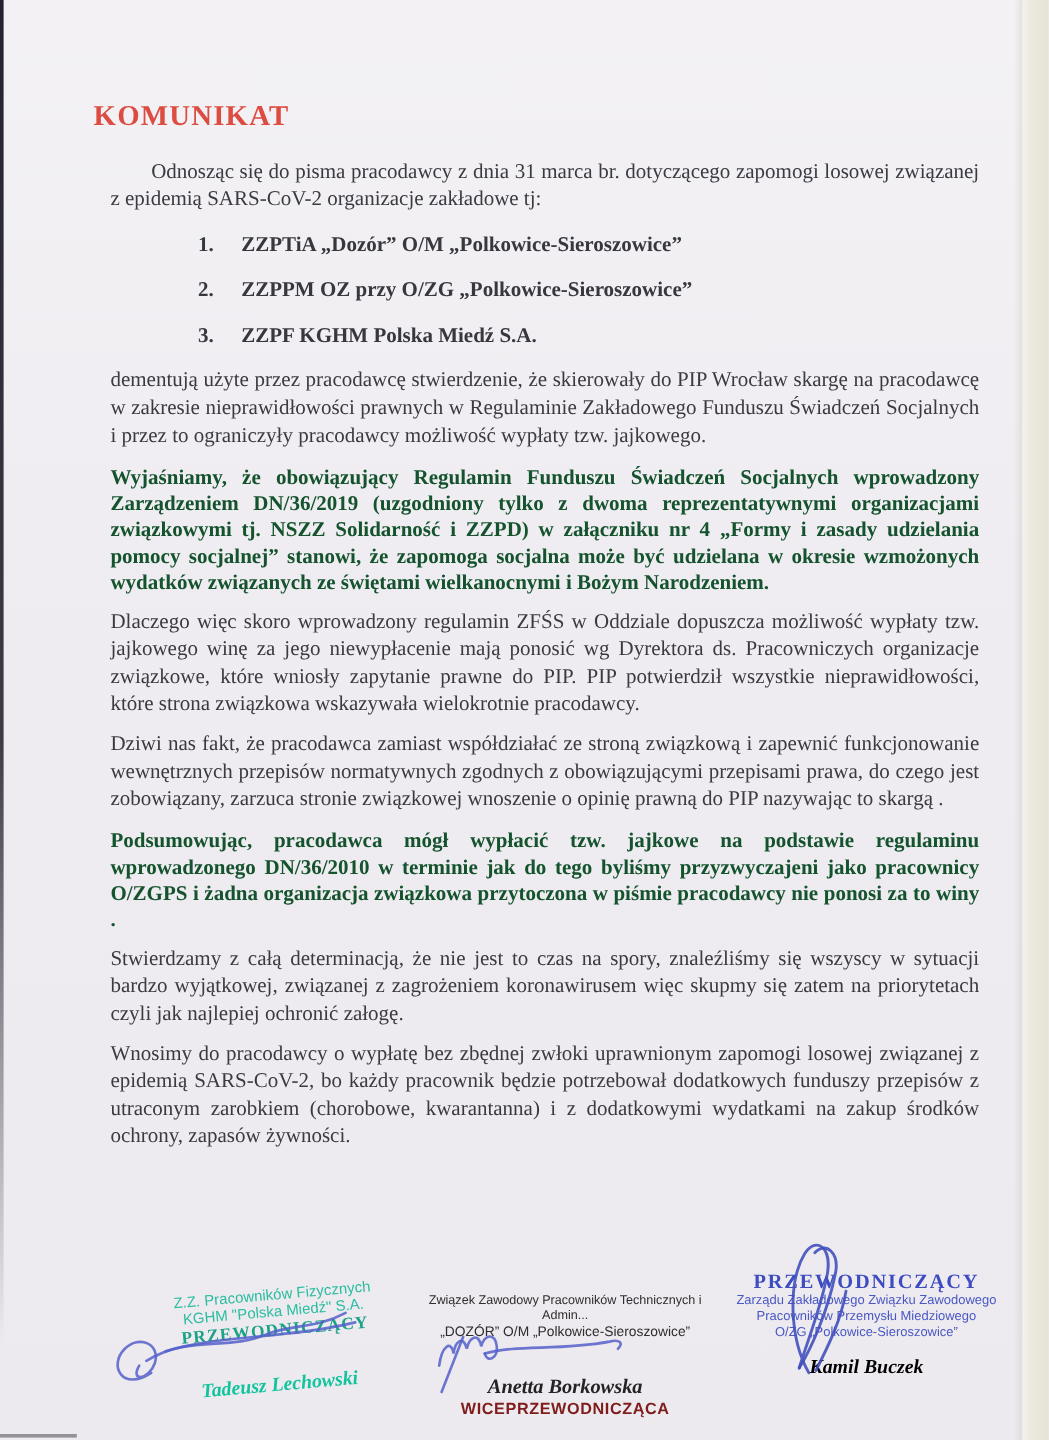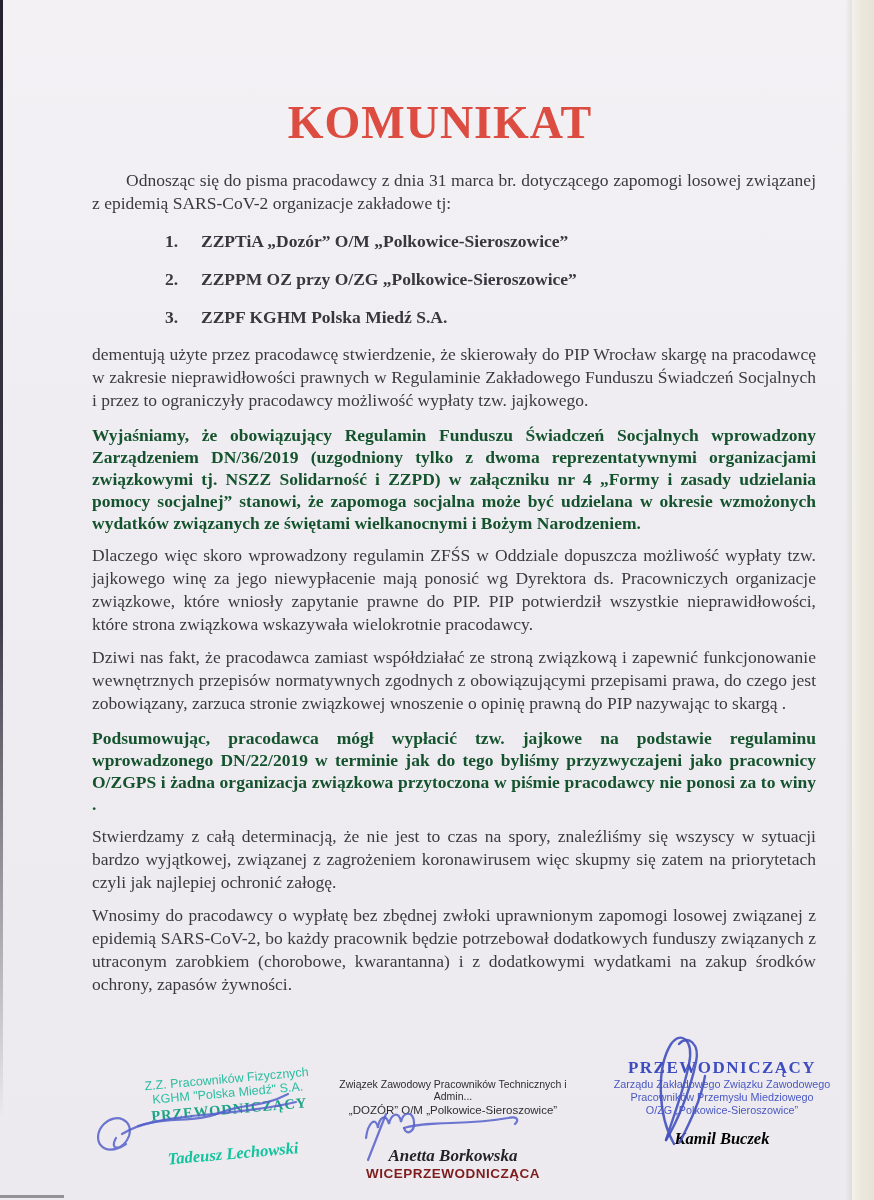--- a/index.html
+++ b/index.html
@@ -15,43 +15,43 @@
   .edge-right{position:absolute;right:0;top:0;width:22px;height:1200px;z-index:4;
     background:linear-gradient(90deg,#f3f1ec 0%,#ebe7dc 45%,#e7e3d7 100%);}
   .edge-right-shade{position:absolute;right:22px;top:0;width:7px;height:1200px;z-index:4;
     background:linear-gradient(90deg,rgba(210,205,195,0) 0%,rgba(200,194,182,.35) 100%);}
   .page-tint{position:absolute;left:0;top:0;width:874px;height:1200px;
     background:linear-gradient(180deg,rgba(255,255,255,.25),rgba(235,233,238,.1) 40%,rgba(228,226,232,.25));pointer-events:none;}
 
   .doc{position:absolute;left:92px;top:84px;width:724px;color:#3b3a40;z-index:2;}
 
   .title{
-    text-align:center;font-weight:bold;font-size:46px;letter-spacing:1px;
-    color:#dc4c41;margin:12px 0 20px 0;transform:translateX(-14px);
+    text-align:left;font-weight:bold;font-size:24px;letter-spacing:1px;
+    color:#dc4c41;margin:0 0 20px 0;transform:translateX(-14px);
   }
   p{margin:0;}
   .para{font-size:17.5px;line-height:23px;text-align:justify;margin-top:10px;}
   .intro{text-indent:34px;margin-top:0;}
   .red{color:#14532d;font-weight:bold;line-height:22px;margin-top:12px;}
 
   .list{margin:14px 0 4px 73px;}
   .li{display:flex;font-weight:bold;font-size:17.5px;line-height:24px;margin-bottom:14px;color:#38373d;}
   .li .num{width:36px;flex:0 0 36px;}
 
   
   .sig{position:absolute;z-index:2;text-align:center;}
   .sig .s1,.sig .s2,.sig .s3{font-family:"Liberation Sans", sans-serif;}
 
   .stamp-left{left:118px;top:1072px;width:224px;transform:rotate(-5deg);color:#2abda0;}
   .stamp-left .s1{font-size:12.5px;}
   .stamp-left .s2{font-size:12.5px;}
   .stamp-left .role{font-size:14.5px;font-weight:bold;letter-spacing:1px;color:#1ca386;margin-top:1px;}
   .stamp-left .name{font-size:16.5px;font-weight:bold;font-style:italic;color:#12c49d;margin-top:26px;}
 
-  .stamp-mid{left:330px;top:1078px;width:246px;color:#2f2d2f;}
+  .stamp-mid{left:348px;top:1078px;width:246px;color:#2f2d2f;}
   .stamp-mid .s1{font-size:10.5px;}
   .stamp-mid .s2{font-size:11.5px;margin-top:2px;}
   .stamp-mid .name{font-size:17px;font-weight:bold;font-style:italic;margin-top:30px;color:#242225;}
   .stamp-mid .role{font-family:"Liberation Sans", sans-serif;font-size:13.5px;font-weight:bold;letter-spacing:.5px;color:#7f1d1d;}
 
   .stamp-right{left:596px;top:1058px;width:252px;color:#4353c0;}
   .stamp-right .role{font-size:17px;font-weight:bold;letter-spacing:1.5px;color:#3d4cc0;}
   .stamp-right .s1,.stamp-right .s2,.stamp-right .s3{font-size:10.8px;line-height:13px;color:#4a58c4;}
   .stamp-right .name{font-size:16.5px;font-weight:bold;font-style:italic;margin-top:12px;color:#000000;}
 
@@ -85,23 +85,23 @@
     <div class="li">
       <span class="num">3.</span>
       <span class="txt">ZZPF KGHM Polska Miedź S.A.</span>
     </div>
   </div>
 
   <p class="para">dementują użyte przez pracodawcę stwierdzenie, że skierowały do PIP Wrocław skargę na pracodawcę w zakresie nieprawidłowości prawnych w Regulaminie Zakładowego Funduszu Świadczeń Socjalnych i przez to ograniczyły pracodawcy możliwość wypłaty tzw. jajkowego.</p>
   <p class="para red">Wyjaśniamy, że obowiązujący Regulamin Funduszu Świadczeń Socjalnych wprowadzony Zarządzeniem DN/36/2019 (uzgodniony tylko z dwoma reprezentatywnymi organizacjami związkowymi tj. NSZZ Solidarność i ZZPD) w załączniku nr 4 „Formy i zasady udzielania pomocy socjalnej” stanowi, że zapomoga socjalna może być udzielana w okresie wzmożonych wydatków związanych ze świętami wielkanocnymi i Bożym Narodzeniem.</p>
   <p class="para">Dlaczego więc skoro wprowadzony regulamin ZFŚS w Oddziale dopuszcza możliwość wypłaty tzw. jajkowego winę za jego niewypłacenie mają ponosić wg Dyrektora ds. Pracowniczych organizacje związkowe, które wniosły zapytanie prawne do PIP. PIP potwierdził wszystkie nieprawidłowości, które strona związkowa wskazywała wielokrotnie pracodawcy.</p>
   <p class="para">Dziwi nas fakt, że pracodawca zamiast współdziałać ze stroną związkową i zapewnić funkcjonowanie wewnętrznych przepisów normatywnych zgodnych z obowiązującymi przepisami prawa, do czego jest zobowiązany, zarzuca  stronie związkowej wnoszenie o opinię prawną do PIP nazywając to skargą .</p>
-  <p class="para red">Podsumowując, pracodawca mógł wypłacić tzw. jajkowe na podstawie regulaminu wprowadzonego DN/22/2019 w terminie jak do tego byliśmy przyzwyczajeni jako pracownicy O/ZGPS i żadna organizacja związkowa przytoczona w piśmie pracodawcy nie ponosi za to winy .</p>
+  <p class="para red">Podsumowując, pracodawca mógł wypłacić tzw. jajkowe na podstawie regulaminu wprowadzonego DN/36/2010 w terminie jak do tego byliśmy przyzwyczajeni jako pracownicy O/ZGPS i żadna organizacja związkowa przytoczona w piśmie pracodawcy nie ponosi za to winy .</p>
   <p class="para">Stwierdzamy z całą determinacją, że nie jest to czas na spory, znaleźliśmy się wszyscy w sytuacji bardzo wyjątkowej, związanej z zagrożeniem koronawirusem więc skupmy się zatem na priorytetach czyli jak najlepiej ochronić załogę.</p>
-  <p class="para">Wnosimy do pracodawcy o wypłatę bez zbędnej zwłoki uprawnionym zapomogi losowej związanej z epidemią SARS-CoV-2, bo każdy pracownik będzie potrzebował dodatkowych funduszy związanych z utraconym zarobkiem (chorobowe, kwarantanna) i z dodatkowymi wydatkami na zakup środków ochrony, zapasów żywności.</p>
+  <p class="para">Wnosimy do pracodawcy o wypłatę bez zbędnej zwłoki uprawnionym zapomogi losowej związanej z epidemią SARS-CoV-2, bo każdy pracownik będzie potrzebował dodatkowych funduszy przepisów z utraconym zarobkiem (chorobowe, kwarantanna) i z dodatkowymi wydatkami na zakup środków ochrony, zapasów żywności.</p>
 </div>
 
 <div class="sig stamp-left">
   <div class="s1">Z.Z. Pracowników Fizycznych</div>
   <div class="s2">KGHM "Polska Miedź" S.A.</div>
   <div class="role">PRZEWODNICZĄCY</div>
   <div class="name">Tadeusz Lechowski</div>
 </div>
 <svg class="ink" style="left:86px;top:1080px;" width="236" height="90" viewBox="0 0 236 90">
   <path d="M 40 64 C 16 80, 4 58, 18 44 C 30 32, 48 40, 43 56 C 38 70, 22 72, 30 58"></path>

